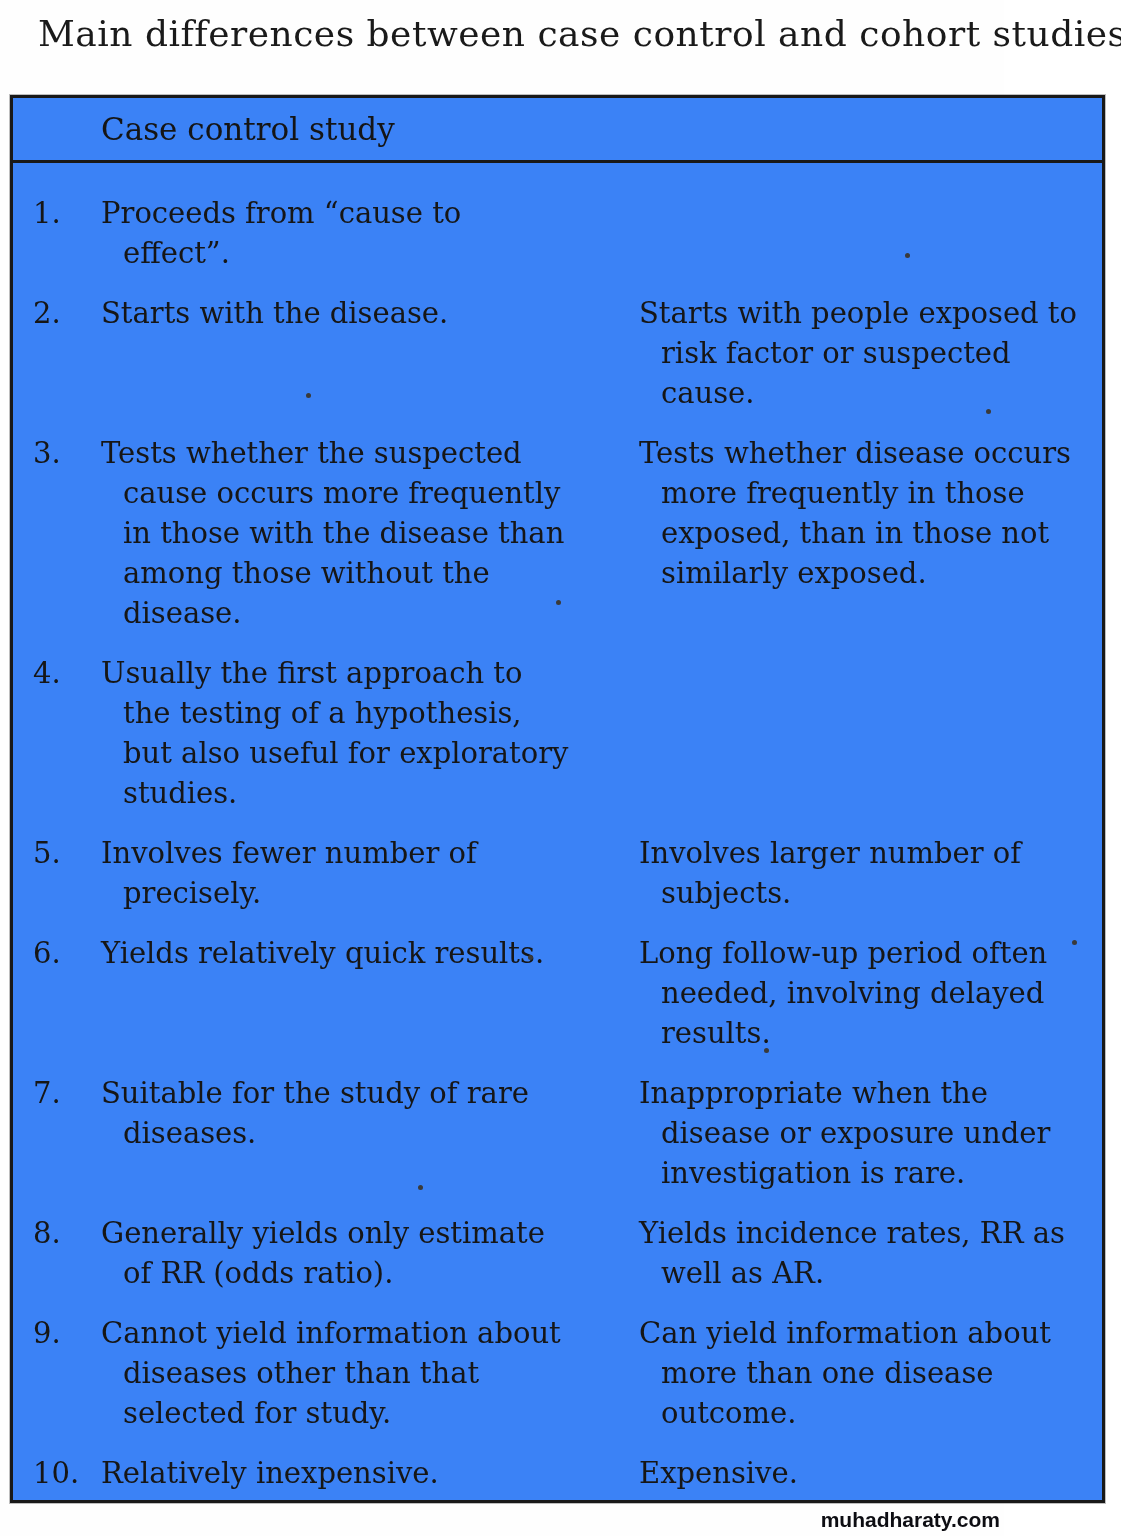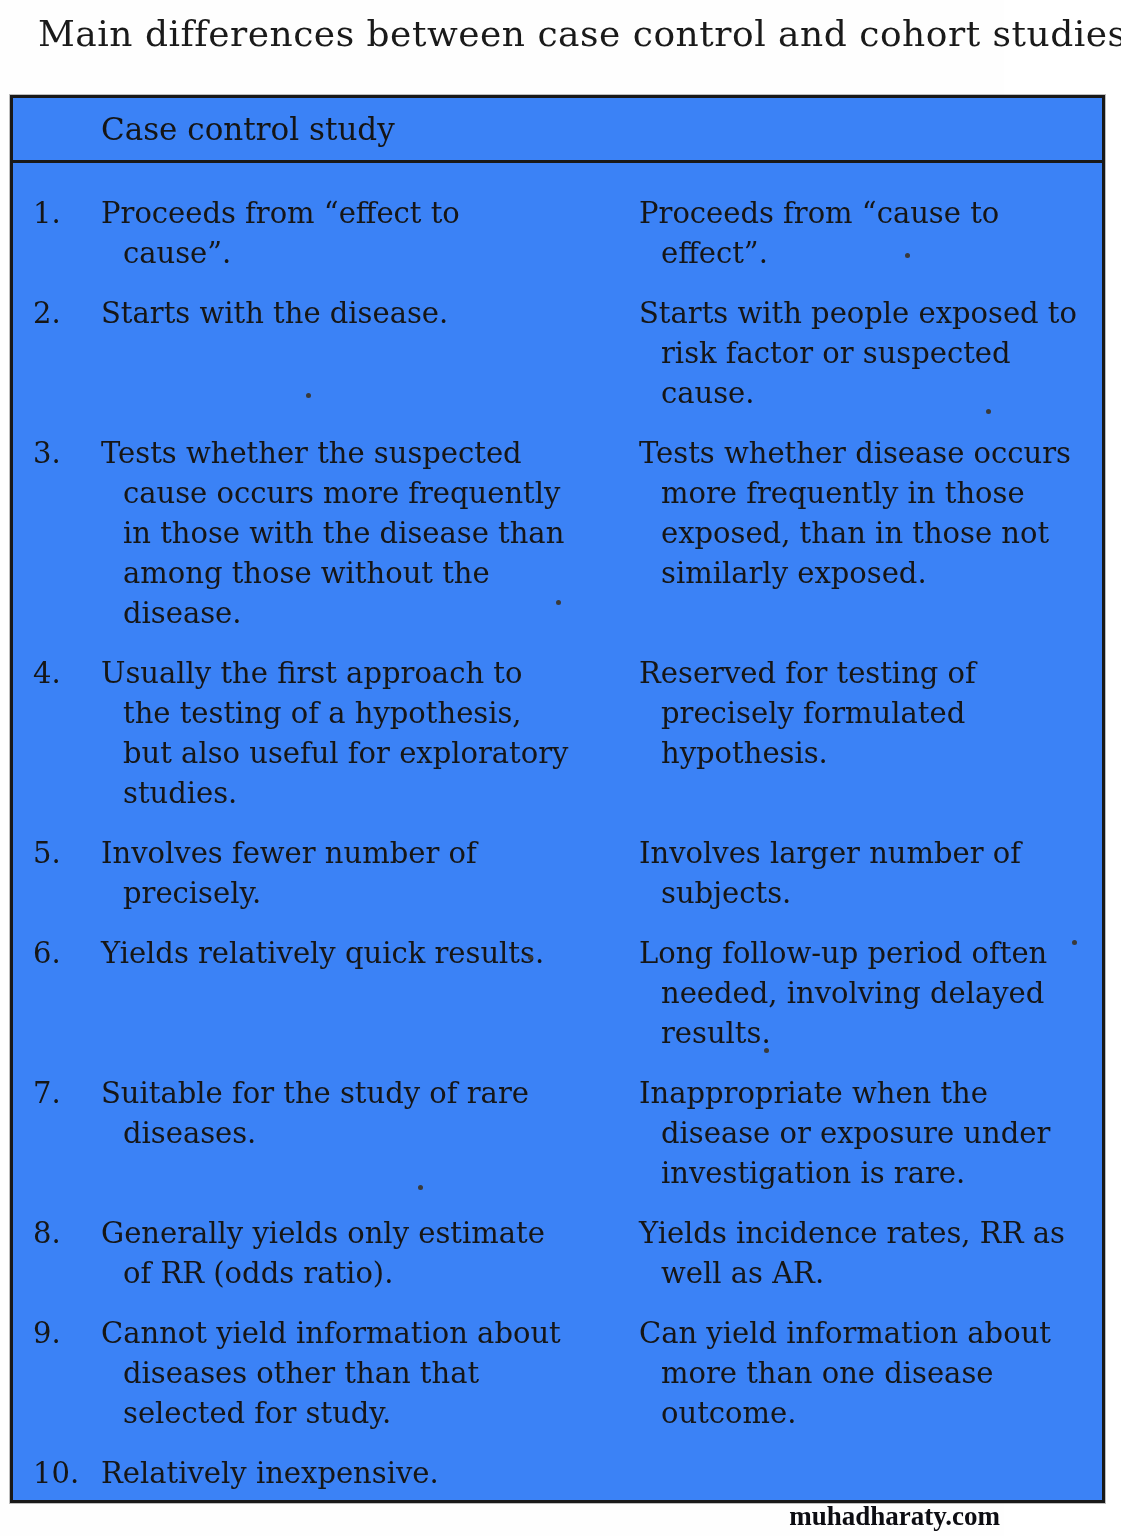--- a/index.html
+++ b/index.html
@@ -69,23 +69,23 @@
   .cell {
     white-space: pre;
     padding-left: 22px;
     text-indent: -22px;
     color: #161616;
   }
   .watermark {
     position: absolute;
     right: 4px;
     bottom: 4px;
-    font-family: Liberation Serif, serif;
+    font-family: Liberation Sans, sans-serif;
     font-weight: bold;
-    font-size: 27px;
+    font-size: 21px;
     color: #0d0d12;
   }
   .speck {
     position: absolute;
     background: #3a3a3a;
     border-radius: 50%;
     width: 5px;
     height: 5px;
   }
 </style>
@@ -99,22 +99,20 @@
   <div class="comparison-table">
 
     <div class="header-row">
       <div class="header-cell"></div>
       <div class="header-cell">Case control study</div>
     </div>
 
     <div class="rows" id="rows-container">
         <div class="row">
     <div class="num">1.</div>
-    <div class="cell">Proceeds from “effect to
-cause”.</div>
     <div class="cell">Proceeds from “cause to
 effect”.</div>
   </div>
         <div class="row">
     <div class="num">2.</div>
     <div class="cell">Starts with the disease.</div>
     <div class="cell">Starts with people exposed to
 risk factor or suspected
 cause.</div>
   </div>
@@ -129,23 +127,20 @@
 more frequently in those
 exposed, than in those not
 similarly exposed.</div>
   </div>
         <div class="row">
     <div class="num">4.</div>
     <div class="cell">Usually the first approach to
 the testing of a hypothesis,
 but also useful for exploratory
 studies.</div>
-    <div class="cell">Reserved for testing of
-precisely formulated
-hypothesis.</div>
   </div>
         <div class="row">
     <div class="num">5.</div>
     <div class="cell">Involves fewer number of
 precisely.</div>
     <div class="cell">Involves larger number of
 subjects.</div>
   </div>
         <div class="row">
     <div class="num">6.</div>
@@ -174,20 +169,21 @@
     <div class="cell">Cannot yield information about
 diseases other than that
 selected for study.</div>
     <div class="cell">Can yield information about
 more than one disease
 outcome.</div>
   </div>
         <div class="row">
     <div class="num">10.</div>
     <div class="cell">Relatively inexpensive.</div>
+    <div class="cell">Expensive.</div>
   </div>
       </div>
 
   </div>
 
   <span class="speck" style="left:306px; top:393px;"></span>
   <span class="speck" style="left:986px; top:409px;"></span>
   <span class="speck" style="left:905px; top:253px;"></span>
   <span class="speck" style="left:556px; top:600px;"></span>
   <span class="speck" style="left:528px; top:955px;"></span>

